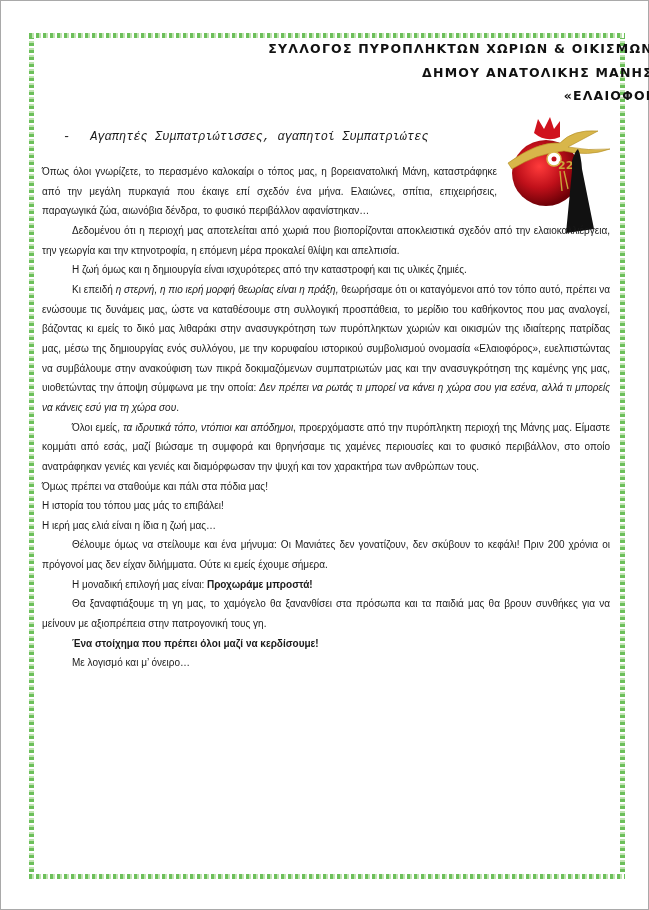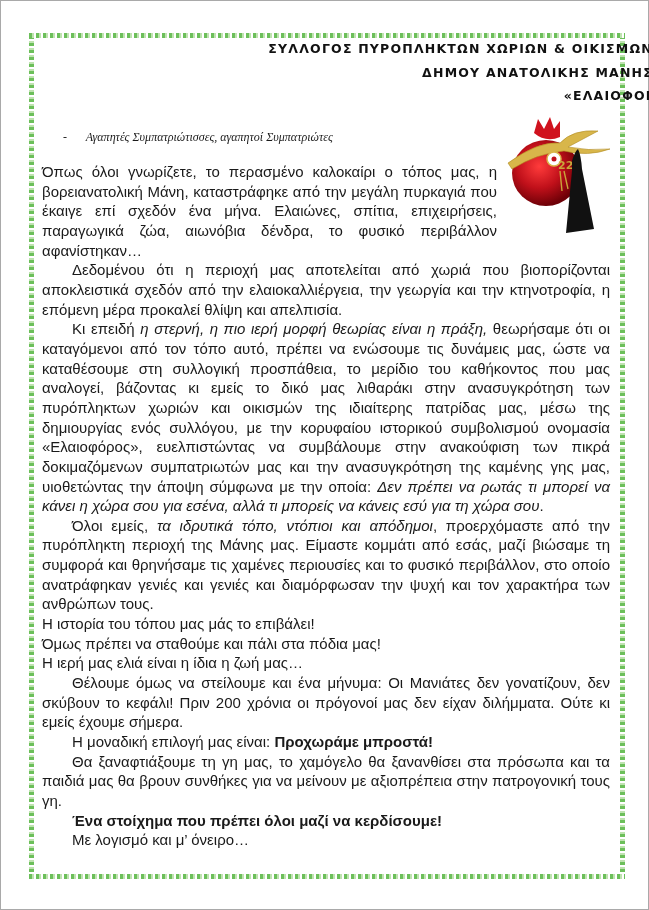--- a/index.html
+++ b/index.html
@@ -10,24 +10,24 @@
            border:6px solid transparent;
            background:
              repeating-linear-gradient(90deg, #6cbf5a 0 3px, #bfe3b0 3px 5px, #ffffff 5px 7px) top/100% 5px no-repeat,
              repeating-linear-gradient(90deg, #6cbf5a 0 3px, #bfe3b0 3px 5px, #ffffff 5px 7px) bottom/100% 5px no-repeat,
              repeating-linear-gradient(0deg, #6cbf5a 0 3px, #bfe3b0 3px 5px, #ffffff 5px 7px) left/5px 100% no-repeat,
              repeating-linear-gradient(0deg, #6cbf5a 0 3px, #bfe3b0 3px 5px, #ffffff 5px 7px) right/5px 100% no-repeat;
            background-origin:border-box; }
   .title { position:absolute; left:3px; width:649px; text-align:right; font-family:"DejaVu Sans", sans-serif;
            font-weight:bold; font-size:12.5px; letter-spacing:1.2px; color:#111; }
   .t1 { top:40px; } .t2 { top:64px; } .t3 { top:87px;padding-left:34px; }
-  .greeting { position:absolute; left:62px; top:129px; font-size:12px; font-style:italic; font-family:Liberation Serif, serif; }
+  .greeting { position:absolute; left:62px; top:129px; font-size:12px; font-style:italic; font-family:Liberation Mono, monospace; }
   .greeting .dash { display:inline-block; width:20px; font-style:normal; }
   .body { position:absolute; left:41px; top:161px; width:568px; font-family:"Liberation Sans", sans-serif;
-          font-size:15px; line-height:19.65px; }
+          font-size:10px; line-height:19.65px; }
   .body p { margin:0; text-align:justify; }
   .ind { text-indent:30px; }
   .narrow { width:455px; }
   .b { font-weight:bold; }
   .bi { font-weight:normal; font-style:italic; }
   .i { font-style:italic; }
   .ornament { position:absolute; left:497px; top:110px; width:125px; height:130px; }
 </style>
 </head>
 <body>
@@ -58,24 +58,25 @@
     <circle cx="56" cy="48" r="7" fill="#ffffff" stroke="#d8b64a" stroke-width="1.5"></circle>
     <circle cx="56" cy="48" r="2.5" fill="#c0101a"></circle>
     <text x="60" y="58" font-size="11" font-weight="bold" fill="#c9a53a" font-family="DejaVu Sans, sans-serif">22</text>
     <path d="M74 50 Q77 40 80 38 Q83 44 84 58 L96 118 L68 122 L74 60 Z" fill="#111111"></path>
     <path d="M62 60 L64 80 M66 60 L70 78" stroke="#c9a53a" stroke-width="1.4"></path>
   </svg>
 
   <div class="body">
     <p class="narrow">Όπως όλοι γνωρίζετε, το περασμένο καλοκαίρι ο τόπος μας, η βορειανατολική Μάνη, καταστράφηκε από την μεγάλη πυρκαγιά που έκαιγε επί σχεδόν ένα μήνα. Ελαιώνες, σπίτια, επιχειρήσεις, παραγωγικά ζώα, αιωνόβια δένδρα, το φυσικό περιβάλλον αφανίστηκαν…</p>
     <p class="ind">Δεδομένου ότι η περιοχή μας αποτελείται από χωριά που βιοπορίζονται αποκλειστικά σχεδόν από την ελαιοκαλλιέργεια, την γεωργία και την κτηνοτροφία, η επόμενη μέρα προκαλεί θλίψη και απελπισία.</p>
+    <p class="ind">Η ζωή όμως και η δημιουργία είναι ισχυρότερες από την καταστροφή και τις υλικές ζημιές.</p>
     <p class="ind"><span>Κι επειδή </span><span class="bi">η στερνή, η πιο ιερή μορφή θεωρίας είναι η πράξη,</span><span> θεωρήσαμε ότι οι καταγόμενοι από τον τόπο αυτό, πρέπει να ενώσουμε τις δυνάμεις μας, ώστε να καταθέσουμε στη συλλογική προσπάθεια, το μερίδιο του καθήκοντος που μας αναλογεί, βάζοντας  κι εμείς το δικό μας λιθαράκι στην ανασυγκρότηση των πυρόπληκτων χωριών και οικισμών της ιδιαίτερης πατρίδας μας, μέσω της δημιουργίας ενός συλλόγου, με  την κορυφαίου ιστορικού συμβολισμού ονομασία «Ελαιοφόρος», ευελπιστώντας να συμβάλουμε στην ανακούφιση των πικρά δοκιμαζόμενων συμπατριωτών μας και  την ανασυγκρότηση της καμένης γης μας, υιοθετώντας την άποψη σύμφωνα με την οποία: </span><span class="bi">Δεν πρέπει να ρωτάς τι μπορεί να κάνει η χώρα σου για εσένα, αλλά τι μπορείς να κάνεις εσύ για τη χώρα σου</span><span>.</span></p>
     <p class="ind"><span>Όλοι εμείς, </span><span class="i">τα ιδρυτικά τόπο, ντόπιοι και απόδημοι</span><span>, προερχόμαστε από την πυρόπληκτη περιοχή της Μάνης μας. Είμαστε κομμάτι από εσάς, μαζί βιώσαμε τη συμφορά και θρηνήσαμε τις χαμένες περιουσίες και το φυσικό περιβάλλον, στο οποίο ανατράφηκαν γενιές και γενιές και διαμόρφωσαν  την ψυχή και τον χαρακτήρα των ανθρώπων τους.</span></p>
+    <p>Όμως πρέπει να σταθούμε και πάλι στα πόδια μας!</p>
     <p>Η ιστορία του τόπου μας μάς το επιβάλει!</p>
-    <p>Όμως πρέπει να σταθούμε και πάλι στα πόδια μας!</p>
     <p>Η ιερή μας ελιά είναι η ίδια η ζωή μας…</p>
     <p class="ind">Θέλουμε όμως να στείλουμε και ένα μήνυμα: Οι Μανιάτες δεν γονατίζουν,  δεν σκύβουν το κεφάλι! Πριν 200 χρόνια οι πρόγονοί μας δεν είχαν διλήμματα. Ούτε κι εμείς έχουμε σήμερα.</p>
     <p class="ind"><span>Η μοναδική επιλογή μας είναι: </span><span class="b">Προχωράμε μπροστά!</span></p>
     <p class="ind">Θα ξαναφτιάξουμε τη γη μας, το χαμόγελο θα ξανανθίσει  στα πρόσωπα και τα παιδιά μας θα βρουν συνθήκες για να μείνουν με αξιοπρέπεια στην πατρογονική  τους γη.</p>
     <p class="ind b">Ένα στοίχημα που πρέπει όλοι μαζί να κερδίσουμε!</p>
     <p class="ind">Με λογισμό και μ’ όνειρο…</p>
   </div>
 </div>
 
 </body></html>

